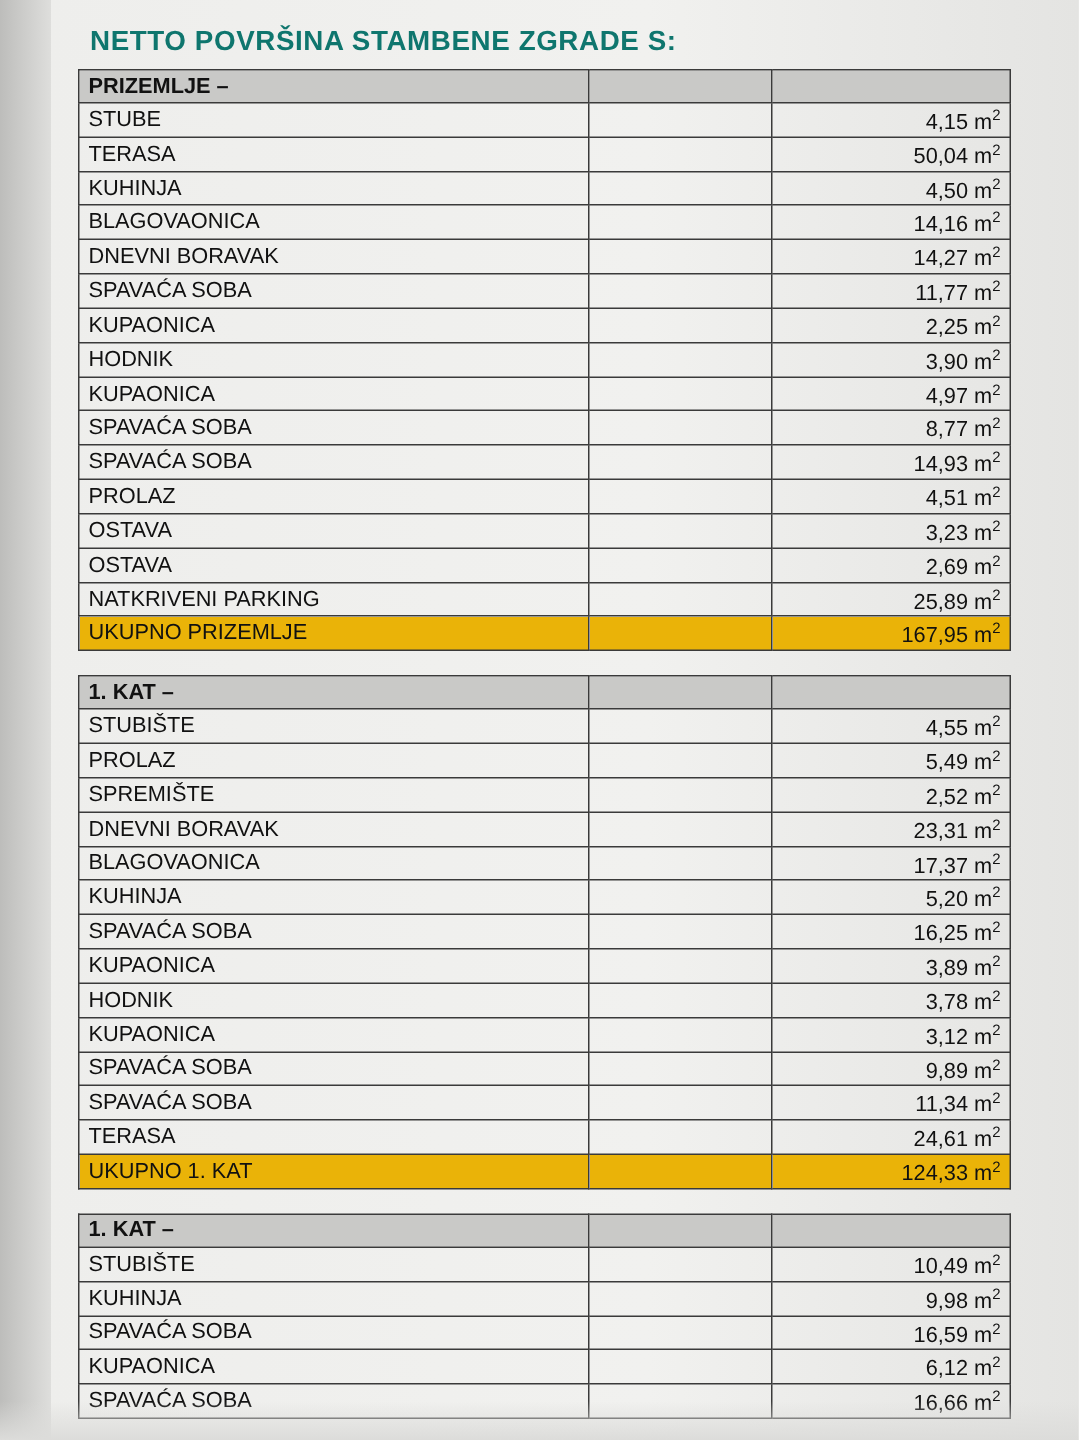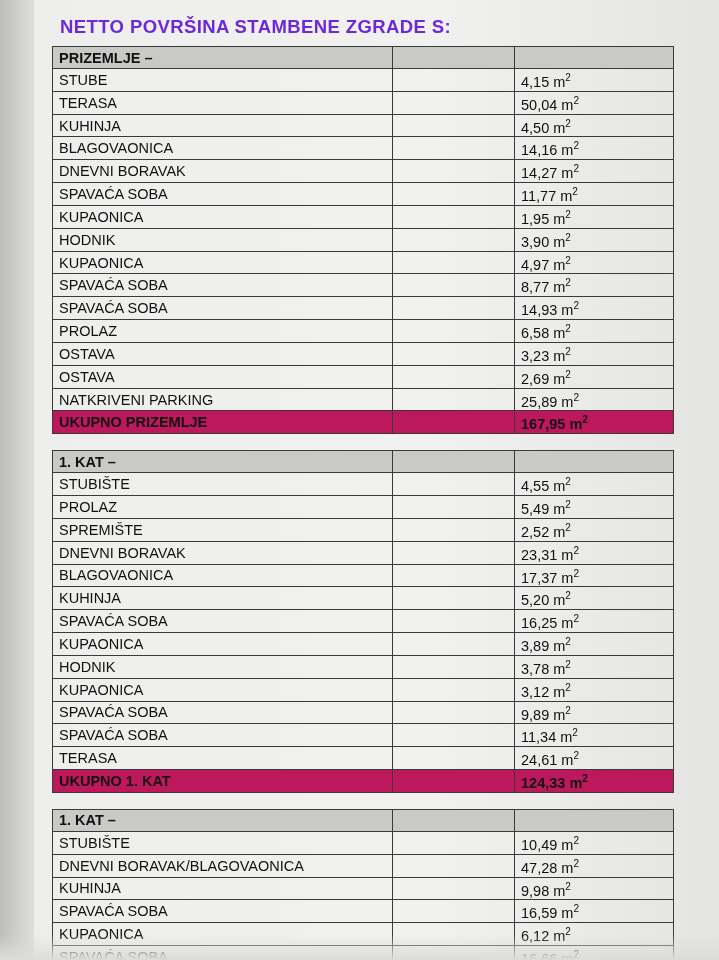--- a/index.html
+++ b/index.html
@@ -25,21 +25,21 @@
   .content {
     position: relative;
     padding: 10px 24px 0 52px;
     box-sizing: border-box;
   }
   .doc-title {
     font-size: 18.5px;
     font-weight: bold;
     letter-spacing: 0.4px;
     margin: 6px 0 8px 8px;
-    color: #6d28d9;
+    color: #0f766e;
   }
   table.area-table {
     border-collapse: collapse;
     width: 621px;
     margin-bottom: 16px;
     table-layout: fixed;
     background: transparent;
   }
   table.area-table td {
     border: 1px solid #3a3a3a;
@@ -49,30 +49,30 @@
     line-height: 18px;
     white-space: nowrap;
     overflow: hidden;
   }
   col.c-name { width: 340px; }
   col.c-mid  { width: 122px; }
   col.c-val  { width: 159px; }
 
   td.name { text-align: left; }
   td.mid  { text-align: left; }
-  td.val  { padding-right: 10px; }
+  td.val  { text-align: right; padding-right: 10px; }
 
   tr.section-head td {
     background: #c9c9c7;
     font-weight: bold;
     height: 21px;
   }
   tr.total td {
-    background: #be185d;
-    font-weight: bold;
+    background: #eab308;
+    font-weight: normal;
   }
   .sup {
     font-size: 10px;
     vertical-align: super;
   }
   
   .left-shadow {
     position: absolute;
     left: 0; top: 0; bottom: 0;
     width: 34px;
@@ -134,21 +134,21 @@
         <td class="val"><span>14,27</span> m<span class="sup">2</span></td>
       </tr>
       <tr>
         <td class="name">SPAVAĆA SOBA</td>
         <td class="mid"></td>
         <td class="val"><span>11,77</span> m<span class="sup">2</span></td>
       </tr>
       <tr>
         <td class="name">KUPAONICA</td>
         <td class="mid"></td>
-        <td class="val"><span>1,95</span> m<span class="sup">2</span></td>
+        <td class="val"><span>2,25</span> m<span class="sup">2</span></td>
       </tr>
       <tr>
         <td class="name">HODNIK</td>
         <td class="mid"></td>
         <td class="val"><span>3,90</span> m<span class="sup">2</span></td>
       </tr>
       <tr>
         <td class="name">KUPAONICA</td>
         <td class="mid"></td>
         <td class="val"><span>4,97</span> m<span class="sup">2</span></td>
@@ -159,21 +159,21 @@
         <td class="val"><span>8,77</span> m<span class="sup">2</span></td>
       </tr>
       <tr>
         <td class="name">SPAVAĆA SOBA</td>
         <td class="mid"></td>
         <td class="val"><span>14,93</span> m<span class="sup">2</span></td>
       </tr>
       <tr>
         <td class="name">PROLAZ</td>
         <td class="mid"></td>
-        <td class="val"><span>6,58</span> m<span class="sup">2</span></td>
+        <td class="val"><span>4,51</span> m<span class="sup">2</span></td>
       </tr>
       <tr>
         <td class="name">OSTAVA</td>
         <td class="mid"></td>
         <td class="val"><span>3,23</span> m<span class="sup">2</span></td>
       </tr>
       <tr>
         <td class="name">OSTAVA</td>
         <td class="mid"></td>
         <td class="val"><span>2,69</span> m<span class="sup">2</span></td>
@@ -291,25 +291,20 @@
         <td class="mid"></td>
         <td class="val"></td>
       </tr>
 
       <tr>
         <td class="name">STUBIŠTE</td>
         <td class="mid"></td>
         <td class="val"><span>10,49</span> m<span class="sup">2</span></td>
       </tr>
       <tr>
-        <td class="name">DNEVNI BORAVAK/BLAGOVAONICA</td>
-        <td class="mid"></td>
-        <td class="val"><span>47,28</span> m<span class="sup">2</span></td>
-      </tr>
-      <tr>
         <td class="name">KUHINJA</td>
         <td class="mid"></td>
         <td class="val"><span>9,98</span> m<span class="sup">2</span></td>
       </tr>
       <tr>
         <td class="name">SPAVAĆA SOBA</td>
         <td class="mid"></td>
         <td class="val"><span>16,59</span> m<span class="sup">2</span></td>
       </tr>
       <tr>

